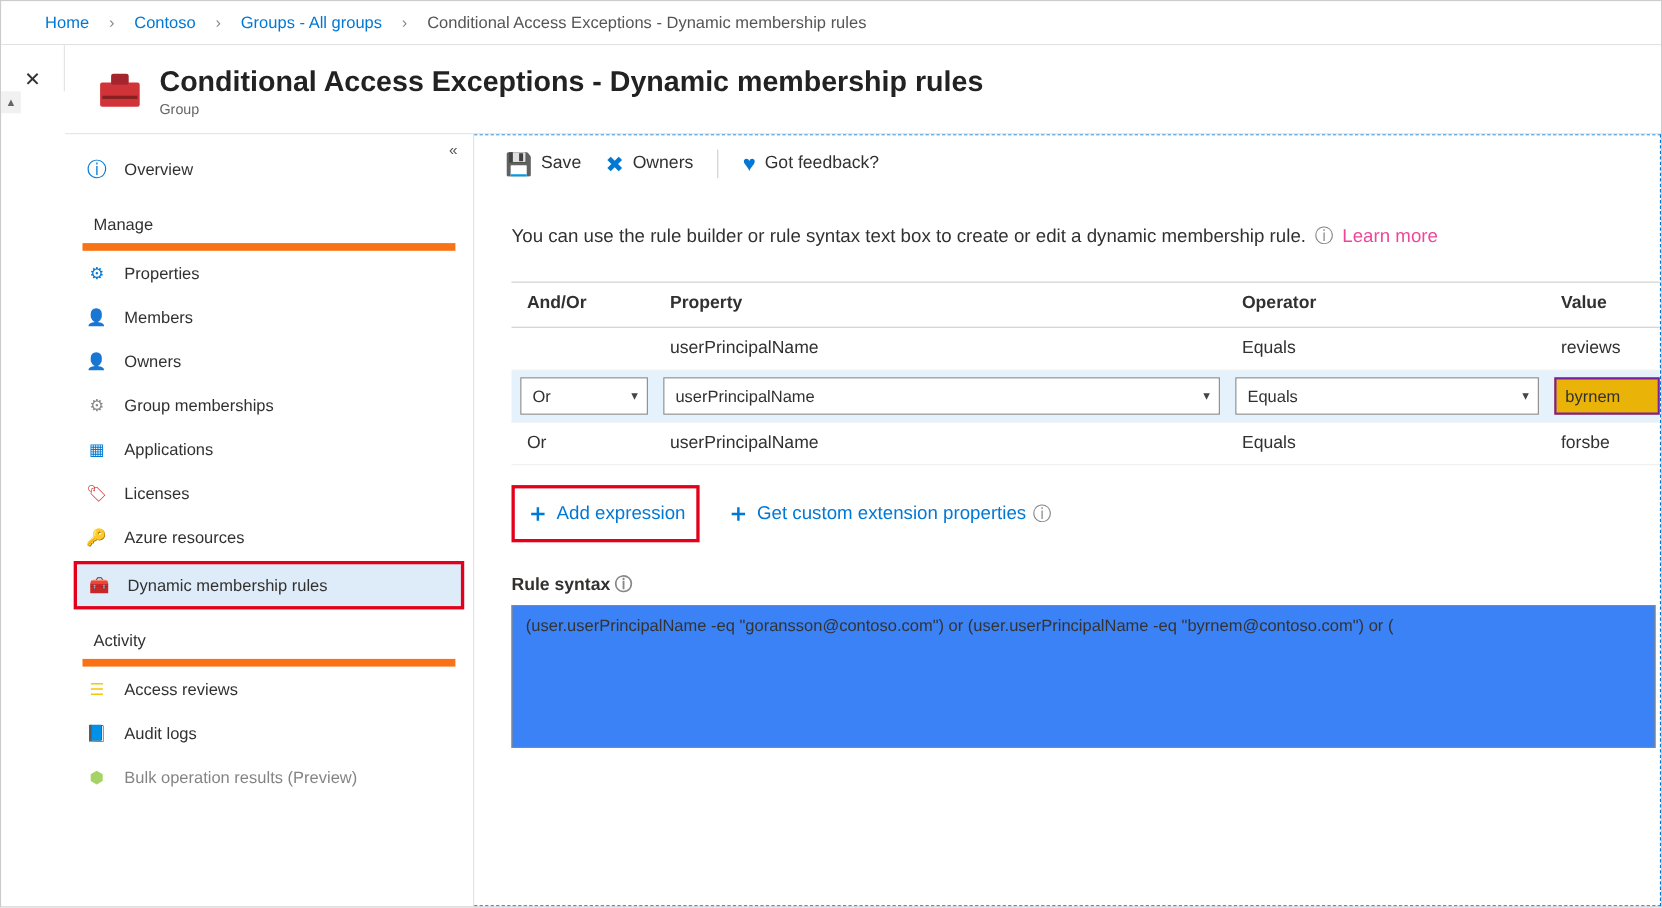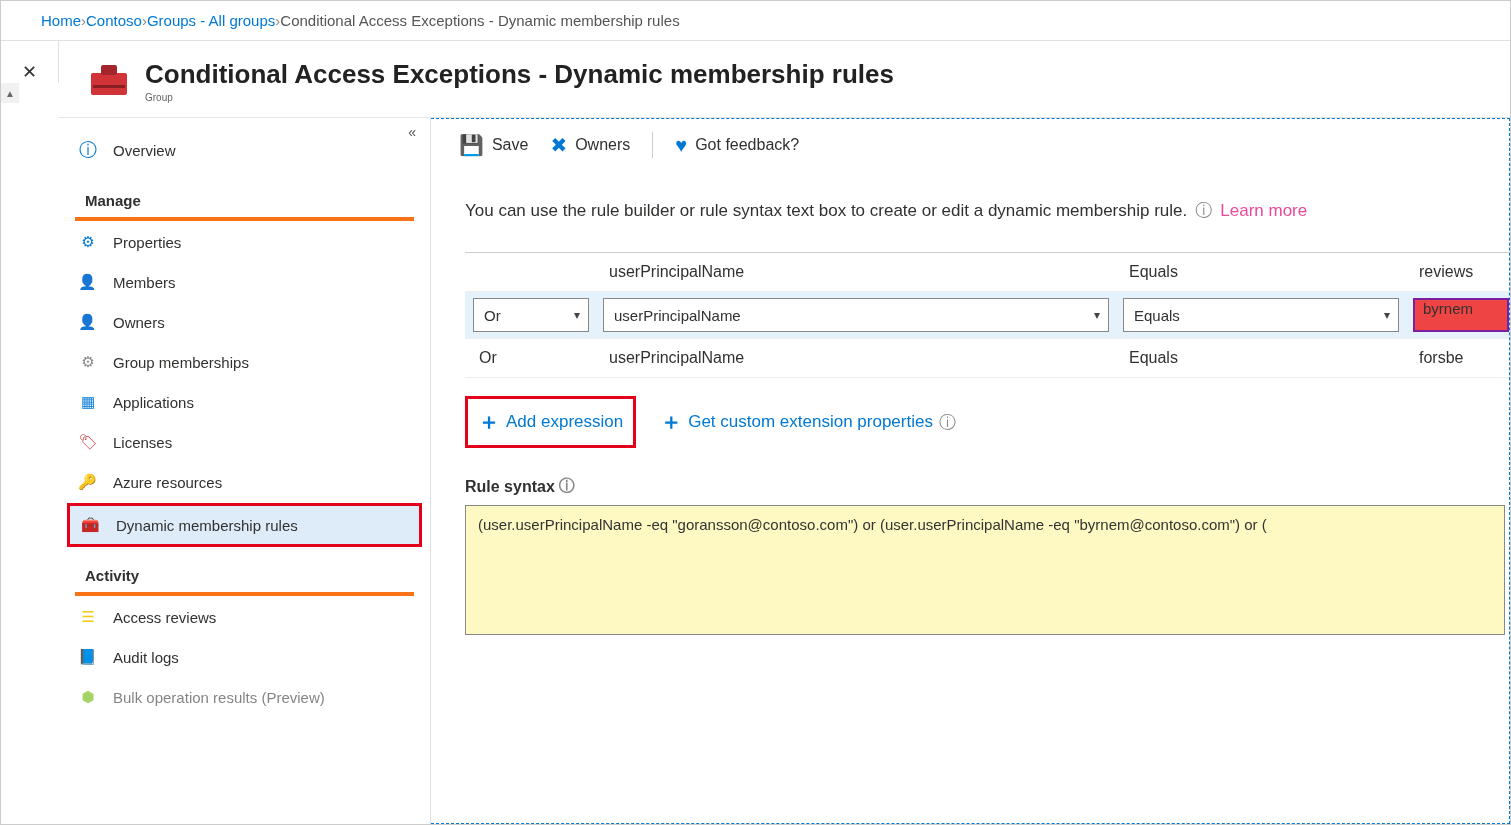--- a/index.html
+++ b/index.html
@@ -9,21 +9,21 @@
     color: #323130;
     background: #fff;
     width: 1511px;
     height: 825px;
     overflow: hidden;
     border: 1px solid #ccc;
   }
   .breadcrumb {
     display: flex;
     align-items: center;
-    gap: 0;
+    gap: 18px;
     padding: 0 40px;
     height: 40px;
     font-size: 15px;
     border-bottom: 1px solid #e1e1e1;
   }
   .breadcrumb a { color: #0078d4; text-decoration: none; cursor: pointer; }
   .breadcrumb .sep { color: #888; }
   .breadcrumb .current { color: #555; }
   .main-row { display: flex; height: calc(100% - 40px); }
   .close-col {
@@ -37,36 +37,36 @@
   .close-col-wrap { position: relative; width:58px; }
   .close-btn { width:20px; height:20px; color:#333; font-size:18px; line-height:18px; text-align:center; cursor:pointer; }
   .content-col { flex: 1; display: flex; flex-direction: column; }
   .header {
     display: flex; align-items: center; gap: 16px;
     padding: 18px 0 14px 30px;
     border-bottom: 1px solid #e5e5e5;
   }
   .header .hicon { width:40px; height:36px; }
   .header h1 { font-size: 26px; font-weight: 600; color: #222; }
-  .header .sub { font-size: 10px; color: #666; margin-top: 2px; }
+  .header .sub { font-size: 13px; color: #666; margin-top: 2px; }
   .body-row { display: flex; flex: 1; overflow: hidden; }
   .sidebar {
     width: 372px;
     border-right: 1px solid #e1e1e1;
     position: relative;
     padding-top: 8px;
   }
   .collapse-chevron {
     position: absolute; top: 6px; right: 14px;
     font-size: 14px; color: #555; cursor: pointer;
   }
   .side-section-label {
-    font-size: 15px; font-weight: 700; color: #323130;
+    font-size: 15px; font-weight: 400; color: #323130;
     padding: 18px 0 8px 10px; margin: 0 16px;
-    border-bottom: 4px solid #f97316;
+    border-bottom: 7px solid #f97316;
   }
   .side-item {
     display: flex; align-items: center; gap: 14px;
     padding: 10px 6px 10px 10px; margin: 2px 8px;
     font-size: 15px; color: #323130; cursor: pointer;
   }
   .side-item .sicon { width: 22px; display:flex; justify-content:center; }
   .side-item.selected { background: #deecf9; }
   .highlight-red { border: 3px solid #e2001a; }
   .detail {
@@ -99,32 +99,32 @@
   .rt-head { font-weight:600; font-size:16px; padding: 10px 0 12px 14px; border-bottom:1px solid #ccc; }
   .rt-row { padding: 10px 0 10px 14px; font-size:16px; border-bottom:1px solid #eee; }
   .rt-row.active { background:#e6f2fb; padding:6px 0 6px 8px; }
   .sel {
     border:1px solid #888; background:#fff; height:34px;
     display:flex; align-items:center; justify-content:space-between;
     padding:0 8px 0 10px; font-size:15px; margin-right:14px;
   }
   .sel .chv { font-size:12px; color:#444; }
   .txt {
-    border:2px solid #7b1fa2; background:#ef4444; height:34px;
-    display:flex; align-items:flex-start; padding:0 8px; font-size:15px;
+    border:2px solid #7b1fa2; background:#eab308; height:34px;
+    display:flex; align-items:center; padding:0 8px; font-size:15px;
   }
   .actions-row { display:flex; gap:14px; margin-top: 18px; align-items:center; }
   .act-btn {
     display:flex; align-items:center; gap:6px;
     color:#0078d4; font-size:17px; padding:8px 10px; cursor:pointer;
   }
   .act-btn .plus { color:#0078d4; font-size:22px; font-weight:700; }
   .rule-syntax-label { font-weight:600; font-size:16px; margin-top:28px; display:flex; gap:4px; align-items:center; }
   .rule-syntax-box {
-    margin-top:8px; background:#fef9c3; border:1px solid #888;
+    margin-top:8px; background:#3b82f6; border:1px solid #888;
     padding:10px 12px; font-size:15px; min-height:130px; width: calc(100% - 4px);
     color:#333;
   }
   .scroll-arrow {
     width:18px; height:20px; background:#f1f1f1;
     display:flex; align-items:center; justify-content:center;
     color:#666; font-size:10px;
   }
 </style>
 </head>
@@ -247,20 +247,26 @@
 
 
         <div class="pane">
           <div class="intro">
             <span>You can use the rule builder or rule syntax text box to create or edit a dynamic membership rule.</span>
             <span class="info-i">ⓘ</span>
             <a>Learn more</a>
           </div>
 
           <div class="rule-table">
+            <div class="rt-head">
+              <div>And/Or</div>
+              <div>Property</div>
+              <div>Operator</div>
+              <div>Value</div>
+            </div>
 
             <div class="rt-row">
               <div></div>
               <div>userPrincipalName</div>
               <div>Equals</div>
               <div>reviews</div>
             </div>
 
             <div class="rt-row active">
               <div>

